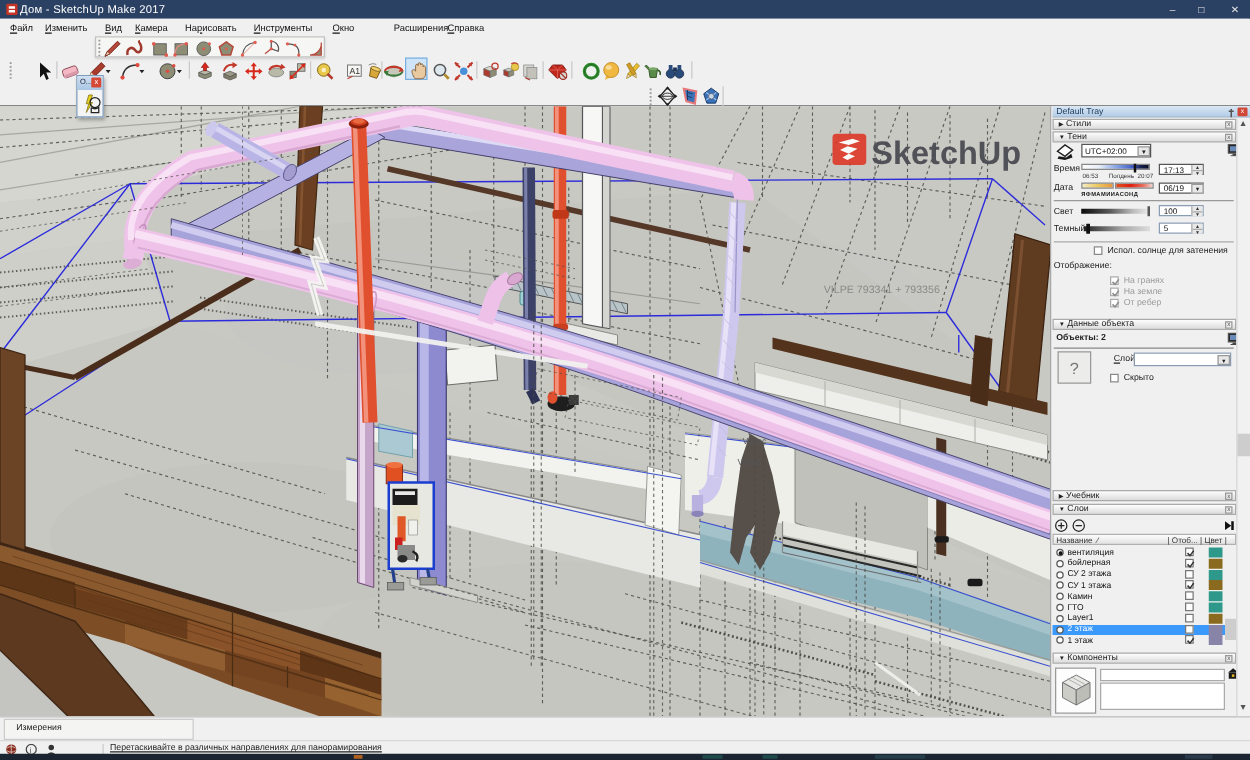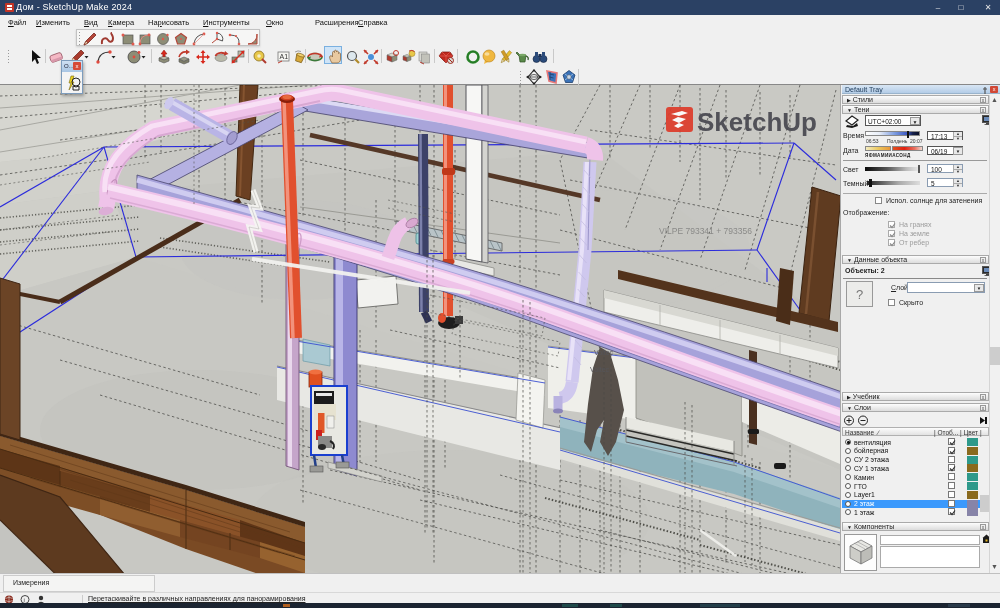--- a/index.html
+++ b/index.html
@@ -33,21 +33,21 @@
 .sw{position:absolute;left:125px;top:0px;width:11px;height:8px}
 .lchk{position:absolute;left:106px;top:0px;width:7px;height:7px;background:#fff;border:1px solid #777;font-size:6px;line-height:7px;text-align:center;color:#333}
 #measure{position:absolute;left:0px;top:573px;width:1000px;height:19px;background:#f0f0f0;border-top:1px solid #c0c0c0}
 #measure .bx{position:absolute;left:3px;top:1px;width:152px;height:17px;background:#f4f4f3;border:1px solid #cccccc;font-size:7px;color:#222;padding:3px 0 0 9px}
 #statusbar{position:absolute;left:0;top:592px;width:1000px;height:11px;background:#f0f0f0;border-top:1px solid #d8d8d8;font-size:7px;color:#222}
 #taskbar{position:absolute;left:0;top:603px;width:1000px;height:5px;background:#1b2431}
 </style></head>
 <body>
 <div id="titlebar">
     <div class="ico"></div>
-    <div class="t">Дом - SketchUp Make 2024</div>
+    <div class="t">Дом - SketchUp Make 2017</div>
 <div class="wbtn" style="right:47px">–</div>
     <div class="wbtn" style="right:24px">□</div>
     <div class="wbtn" style="right:-3px">✕</div>
   </div>
 <div id="menubar">
 <span style="left:8px"><u>Ф</u>айл</span>
 <span style="left:36px"><u>И</u>зменить</span>
 <span style="left:84px"><u>В</u>ид</span>
 <span style="left:108px"><u>К</u>амера</span>
 <span style="left:148px">На<u>р</u>исовать</span>

